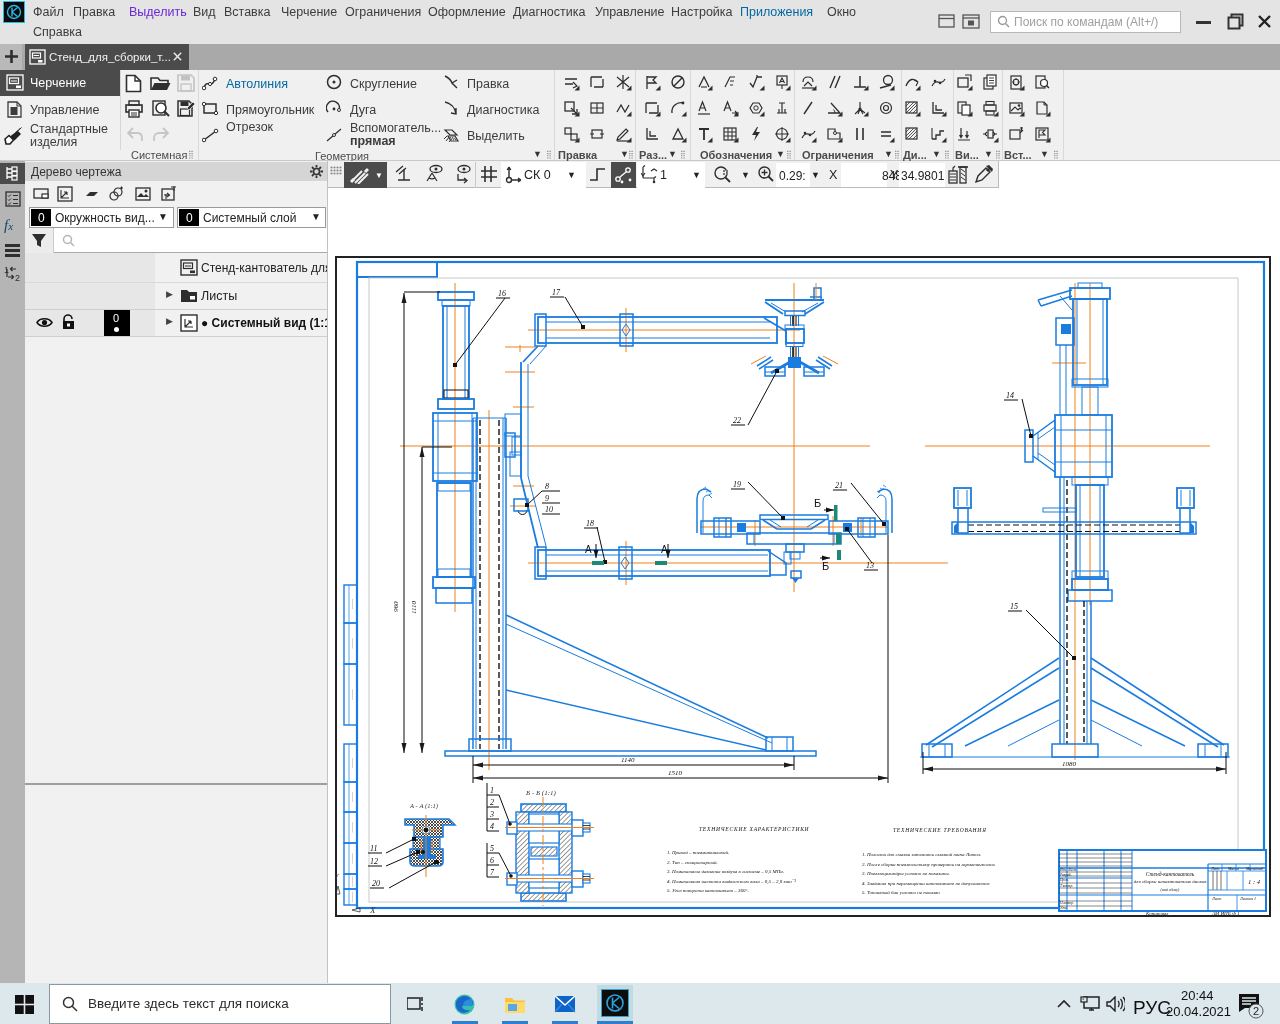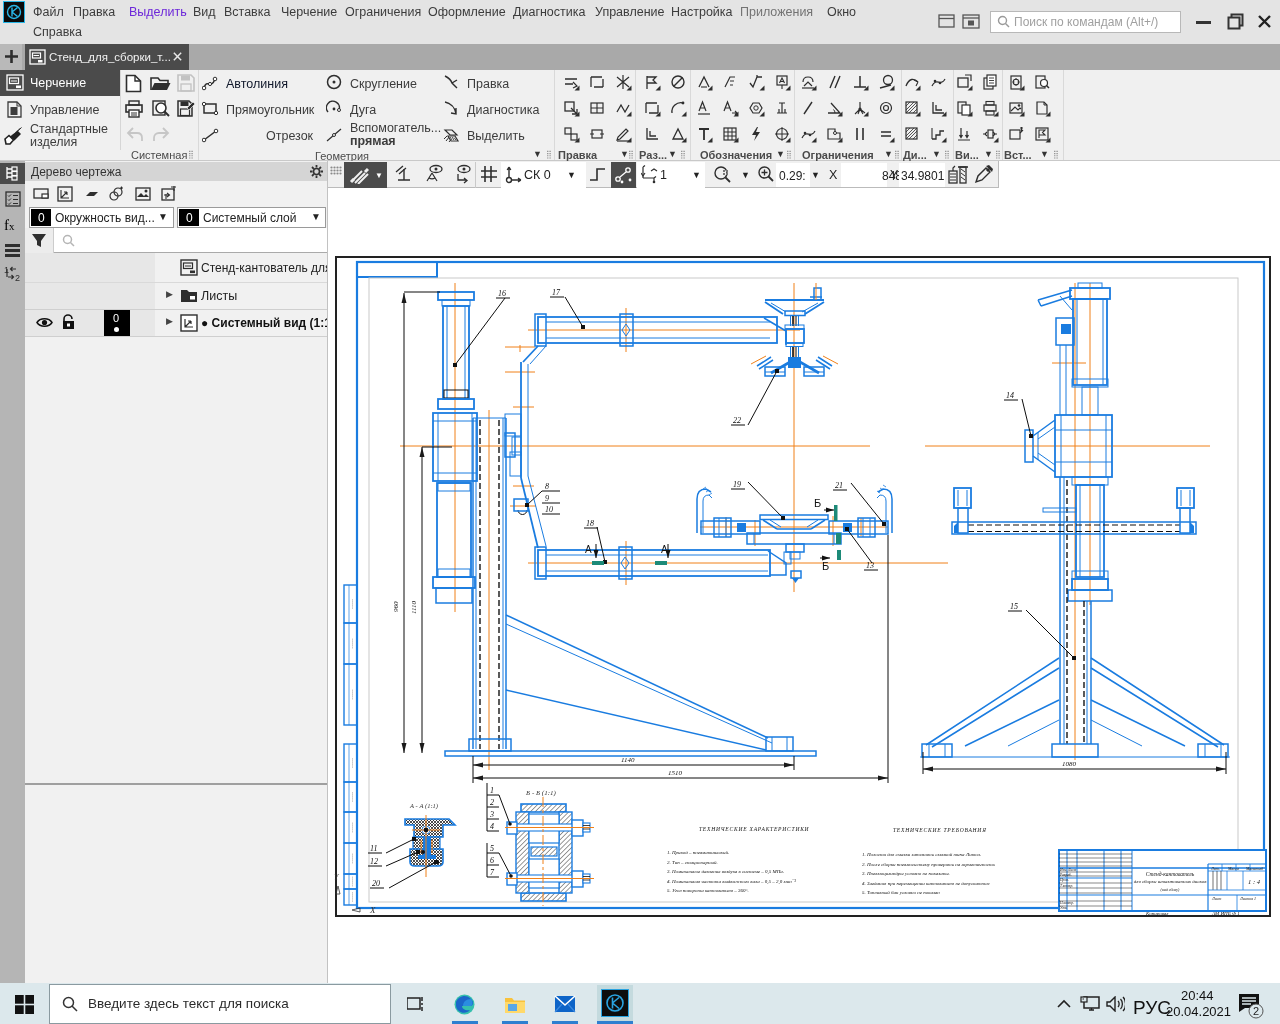--- a/index.html
+++ b/index.html
@@ -19,21 +19,21 @@
 <div class="t" style="left:73px;top:5px;font-size:12.5px;color:#3c3c3c;">Правка</div>
 <div class="t" style="left:129px;top:5px;font-size:12.5px;color:#6d28d9;">Выделить</div>
 <div class="t" style="left:193px;top:5px;font-size:12.5px;color:#3c3c3c;">Вид</div>
 <div class="t" style="left:224px;top:5px;font-size:12.5px;color:#3c3c3c;">Вставка</div>
 <div class="t" style="left:281px;top:5px;font-size:12.5px;color:#3c3c3c;">Черчение</div>
 <div class="t" style="left:345px;top:5px;font-size:12.5px;color:#3c3c3c;">Ограничения</div>
 <div class="t" style="left:428px;top:5px;font-size:12.5px;color:#3c3c3c;">Оформление</div>
 <div class="t" style="left:513px;top:5px;font-size:12.5px;color:#3c3c3c;">Диагностика</div>
 <div class="t" style="left:595px;top:5px;font-size:12.5px;color:#3c3c3c;">Управление</div>
 <div class="t" style="left:671px;top:5px;font-size:12.5px;color:#3c3c3c;">Настройка</div>
-<div class="t" style="left:740px;top:5px;font-size:12.5px;color:#737373;">Приложения</div>
+<div class="t" style="left:740px;top:5px;font-size:12.5px;color:#0369a1;">Приложения</div>
 <div class="t" style="left:827px;top:5px;font-size:12.5px;color:#3c3c3c;">Окно</div>
 <div class="t" style="left:33px;top:25px;font-size:12.5px;color:#3c3c3c;">Справка</div>
 <svg class="abs" style="left:938px;top:14px" width="17" height="15" viewBox="0 0 17 15">
 <rect x="1" y="1" width="15" height="12" fill="none" stroke="#555" stroke-width="1.3"></rect>
 <path d="M1 4.5 H16" stroke="#555" stroke-width="1.3"></path>
     </svg>
 <svg class="abs" style="left:962px;top:14px" width="18" height="15" viewBox="0 0 18 15">
 <rect x="1" y="1" width="16" height="13" fill="none" stroke="#555" stroke-width="1.3"></rect>
 <path d="M1 4 H17" stroke="#555" stroke-width="1.3"></path>
 <rect x="6" y="6.5" width="6" height="5" fill="#555"></rect>
@@ -129,33 +129,33 @@
     </svg>
 <div class="t" style="left:131px;top:149px;font-size:11px;color:#4a4a4a;">Системная</div>
 <div class="t" style="left:188px;top:150px;font-size:8px;color:#888;letter-spacing:1px;">⣿</div>
 <div class="abs" style="left:198px;top:70px;width:1px;height:90px;background:#d9d9d9;"></div>
 <svg class="abs" style="left:202px;top:74px" width="17" height="17" viewBox="0 0 17 17">
       <path d="M2 14 C5 4 9 16 13 5" fill="none" stroke="#2e2e2e" stroke-width="1.5"></path>
       <circle cx="2" cy="14" r="1.8" fill="#fff" stroke="#2e2e2e"></circle>
       <circle cx="13" cy="5" r="1.8" fill="#fff" stroke="#2e2e2e"></circle>
       <circle cx="8" cy="10" r="1.6" fill="#fff" stroke="#2e2e2e"></circle>
     </svg>
-<div class="t" style="left:226px;top:77px;font-size:12.5px;color:#0f172a;">Автолиния</div>
+<div class="t" style="left:226px;top:77px;font-size:12.5px;color:#0369a1;">Автолиния</div>
 <svg class="abs" style="left:202px;top:100px" width="17" height="17" viewBox="0 0 17 17">
       <rect x="2" y="4" width="12" height="9" fill="none" stroke="#2e2e2e" stroke-width="1.5"></rect>
       <circle cx="2" cy="4" r="1.7" fill="#fff" stroke="#2e2e2e"></circle>
       <circle cx="14" cy="13" r="1.7" fill="#fff" stroke="#2e2e2e"></circle>
     </svg>
 <div class="t" style="left:226px;top:103px;font-size:12.5px;color:#3c3c3c;">Прямоугольник</div>
 <svg class="abs" style="left:202px;top:127px" width="17" height="17" viewBox="0 0 17 17">
       <path d="M2 13 L14 4" stroke="#2e2e2e" stroke-width="1.5"></path>
       <circle cx="2" cy="13" r="1.8" fill="#fff" stroke="#2e2e2e"></circle>
       <circle cx="14" cy="4" r="1.8" fill="#fff" stroke="#2e2e2e"></circle>
     </svg>
-<div class="t" style="left:226px;top:129px;font-size:12.5px;color:#3c3c3c;margin-left:40px;">Отрезок</div>
+<div class="t" style="left:226px;top:120px;font-size:12.5px;color:#3c3c3c;">Отрезок</div>
 <svg class="abs" style="left:326px;top:74px" width="17" height="17" viewBox="0 0 17 17">
       <circle cx="8" cy="8" r="6.5" fill="none" stroke="#2e2e2e" stroke-width="1.5"></circle>
       <circle cx="8" cy="8" r="1.5" fill="#2e2e2e"></circle>
     </svg>
 <div class="t" style="left:350px;top:77px;font-size:12.5px;color:#3c3c3c;">Скругление</div>
 <svg class="abs" style="left:326px;top:100px" width="17" height="17" viewBox="0 0 17 17">
       <path d="M2 12 A6.5 6.5 0 1 1 13 10" fill="none" stroke="#2e2e2e" stroke-width="1.5"></path>
       <circle cx="8" cy="9" r="1.4" fill="#2e2e2e"></circle>
       <circle cx="13" cy="10" r="1.5" fill="#fff" stroke="#2e2e2e"></circle>
     </svg>
@@ -474,21 +474,21 @@
 <svg class="abs" style="left:4px;top:165px" width="17" height="17" viewBox="0 0 17 17">
 <path d="M3 2 V14 M3 4 H8 M3 8 H8 M3 12 H8" stroke="#fff" stroke-width="1.3" fill="none"></path>
 <rect x="8" y="2" width="5" height="4" fill="none" stroke="#fff" stroke-width="1.2"></rect>
 <rect x="8" y="6.5" width="5" height="4" fill="none" stroke="#fff" stroke-width="1.2"></rect>
 <rect x="8" y="11" width="5" height="4" fill="none" stroke="#fff" stroke-width="1.2"></rect>
     </svg>
 <svg class="abs" style="left:5px;top:191px" width="16" height="16" viewBox="0 0 16 16">
 <rect x="1" y="1" width="14" height="14" fill="none" stroke="#2e2e2e" stroke-width="1.3"></rect>
 <path d="M3 4.5 L4 5.5 L6 3.5 M3 8.5 L4 9.5 L6 7.5 M3 12.5 L4 13.5 L6 11.5 M8 4.5 H13 M8 8.5 H13 M8 12.5 H13" stroke="#2e2e2e" stroke-width="1" fill="none"></path>
     </svg>
-<div class="t" style="left:4px;top:217px;font-size:15px;color:#000000;font-family:'Liberation Serif',serif;">f<span style="font-size:11px;">x</span></div>
+<div class="t" style="left:4px;top:217px;font-size:15px;font-style:italic;color:#0c4a6e;font-family:'Liberation Serif',serif;">f<span style="font-size:11px;">x</span></div>
 <svg class="abs" style="left:4px;top:243px" width="17" height="15" viewBox="0 0 17 15">
 <path d="M1 2.5 H16 M1 7.5 H16 M1 12.5 H16" stroke="#2e2e2e" stroke-width="3"></path>
     </svg>
 <svg class="abs" style="left:3px;top:265px" width="19" height="18" viewBox="0 0 19 18">
 <text x="1" y="8" font-size="9" fill="#2e2e2e" font-family="sans-serif">1</text>
 <path d="M8 4 H13 M9.5 2 L7.5 4 L9.5 6" stroke="#2e2e2e" stroke-width="1.2" fill="none"></path>
 <text x="12" y="16" font-size="9" fill="#2e2e2e" font-family="sans-serif">2</text>
 <path d="M5 12 H10 M8.5 10 L10.5 12 L8.5 14" stroke="#2e2e2e" stroke-width="1.2" fill="none"></path>
 <path d="M4 4 V12" stroke="#2e2e2e" stroke-width="1.2"></path>
     </svg>

